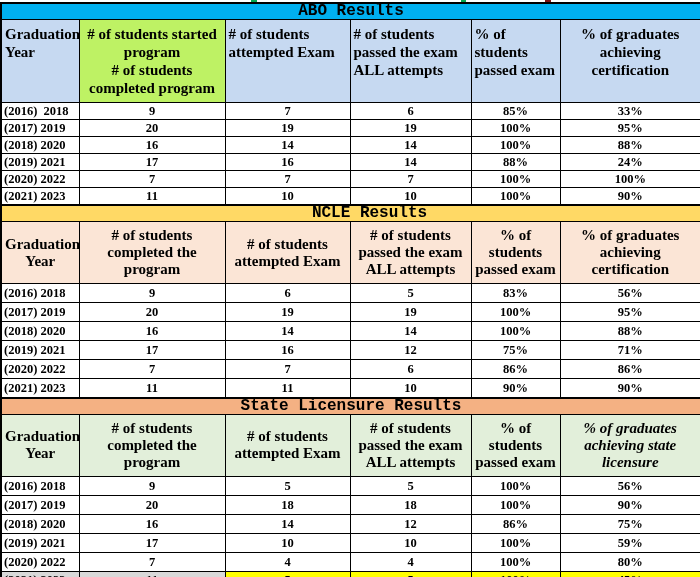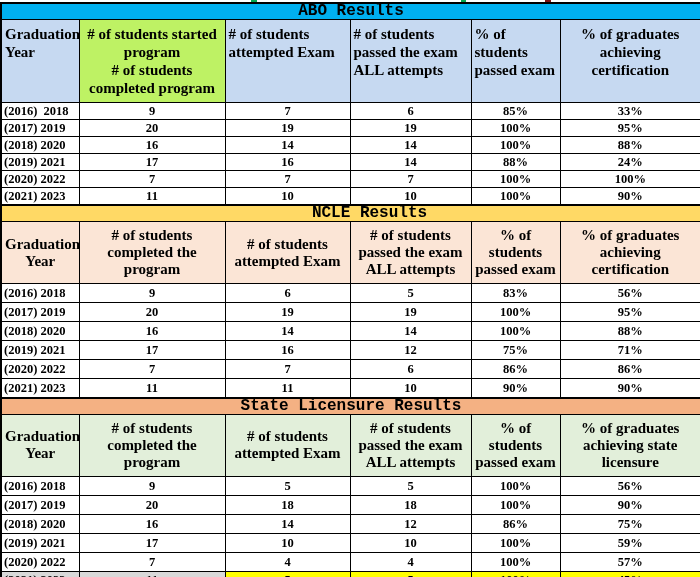--- a/index.html
+++ b/index.html
@@ -199,21 +199,21 @@
         </tr>
         <tr class="band-row">
           <td colspan="6" class="band" style="background: rgb(244, 177, 131);">State Licensure Results</td>
         </tr>
         <tr class="hdr hdr-state">
           <td style="background: rgb(226, 239, 218); text-align: center;">Graduation Year</td>
           <td style="background: rgb(226, 239, 218); text-align: center;"># of students completed the program</td>
           <td style="background: rgb(226, 239, 218); text-align: center;"># of students attempted Exam</td>
           <td style="background: rgb(226, 239, 218); text-align: center;"># of students passed the exam ALL attempts</td>
           <td style="background: rgb(226, 239, 218); text-align: center;">% of students passed exam</td>
-          <td style="background: rgb(226, 239, 218); text-align: center;">% of graduates achieving state licensure</td>
+          <td style="background: rgb(226, 239, 218); text-align: center; font-style: italic;">% of graduates achieving state licensure</td>
         </tr>
         <tr class="data data-state">
           <td class="year">(2016) 2018</td>
           <td class="num">9</td>
           <td class="num">5</td>
           <td class="num">5</td>
           <td class="num">100%</td>
           <td class="num">56%</td>
         </tr>
         <tr class="data data-state">
@@ -239,21 +239,21 @@
           <td class="num">10</td>
           <td class="num">100%</td>
           <td class="num">59%</td>
         </tr>
         <tr class="data data-state">
           <td class="year">(2020) 2022</td>
           <td class="num">7</td>
           <td class="num">4</td>
           <td class="num">4</td>
           <td class="num">100%</td>
-          <td class="num">57%</td>
+          <td class="num">80%</td>
         </tr>
         <tr class="data data-state">
           <td class="year" style="background: rgb(217, 217, 217);">(2021) 2023</td>
           <td class="num" style="background: rgb(217, 217, 217);">11</td>
           <td class="num" style="background: rgb(255, 255, 0);">5</td>
           <td class="num" style="background: rgb(255, 255, 0);">5</td>
           <td class="num" style="background: rgb(255, 255, 0);">100%</td>
           <td class="num" style="background: rgb(255, 255, 0); margin-left: 20px;">45%</td>
         </tr>
       </tbody>

